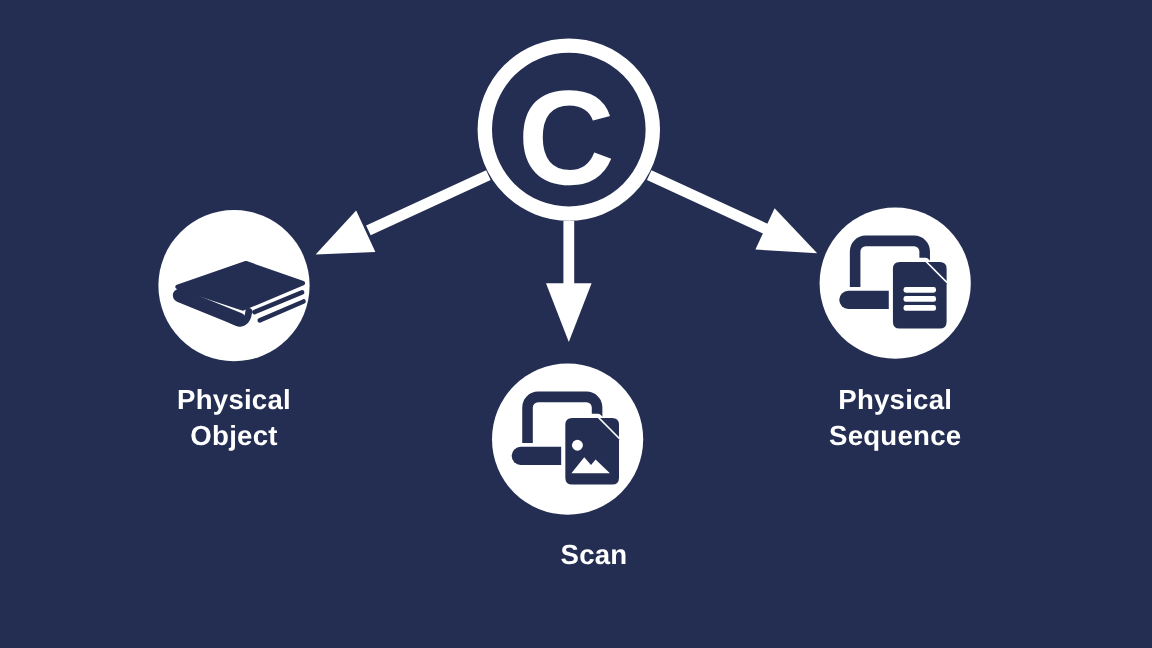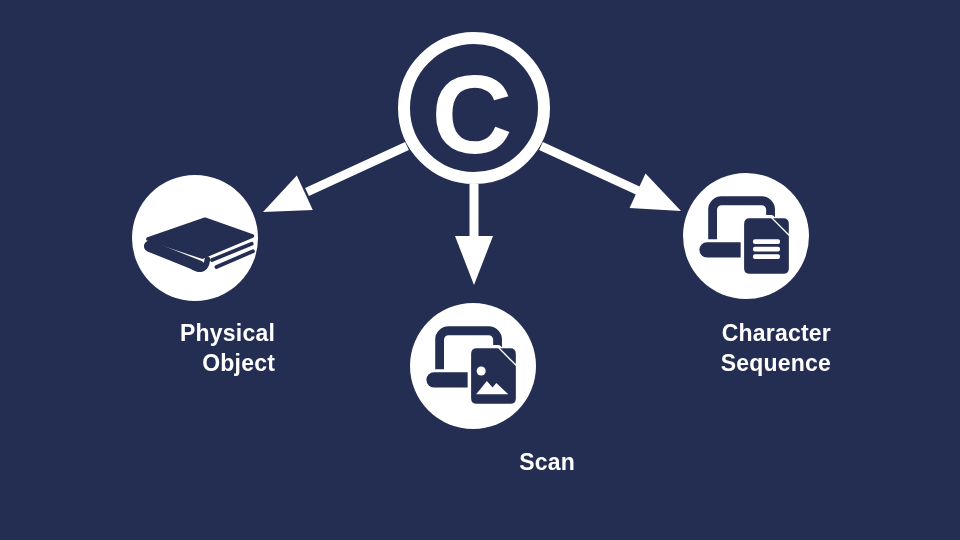--- a/index.html
+++ b/index.html
@@ -19,21 +19,21 @@
   .paper{fill:var(--fg);}
   .ink-stroke{fill:none;stroke:var(--bg);}
   .paper-stroke{fill:none;stroke:var(--fg);}
   .halo{fill:var(--fg);stroke:var(--fg);}
   .node-label{
     position:absolute;
     color:var(--fg);
     font-size:23px;
     font-weight:700;
     line-height:30px;
-    text-align:right;
+    text-align:center;
     letter-spacing:0.2px;
   }
   #label-physical{left:115px;top:318px;width:160px;}
   #label-scan{left:415px;top:447px;width:160px;}
   #label-charseq{left:661px;top:318px;width:170px;}
   .copyright-symbol{
     font-family:"Liberation Sans", sans-serif;
     font-weight:700;
     font-size:112px;
     fill:var(--fg);
@@ -100,13 +100,13 @@
       <path d="M71.5 36 L84 48.5 V40.5 Q84 36 79.5 36 Z" class="ink"></path>
       <rect x="55.5" y="52.5" width="21.5" height="3.8" rx="1.6" class="paper"></rect>
       <rect x="55.5" y="58.5" width="21.5" height="3.8" rx="1.6" class="paper"></rect>
       <rect x="55.5" y="64.5" width="21.5" height="3.8" rx="1.6" class="paper"></rect>
     </g>
   </g>
 </svg>
 
 <div class="node-label" id="label-physical">Physical Object</div>
 <div class="node-label" id="label-scan">Scan</div>
-<div class="node-label" id="label-charseq">Character Sequence</div>
+<div class="node-label" id="label-charseq">Physical Sequence</div>
 
 </body></html>

